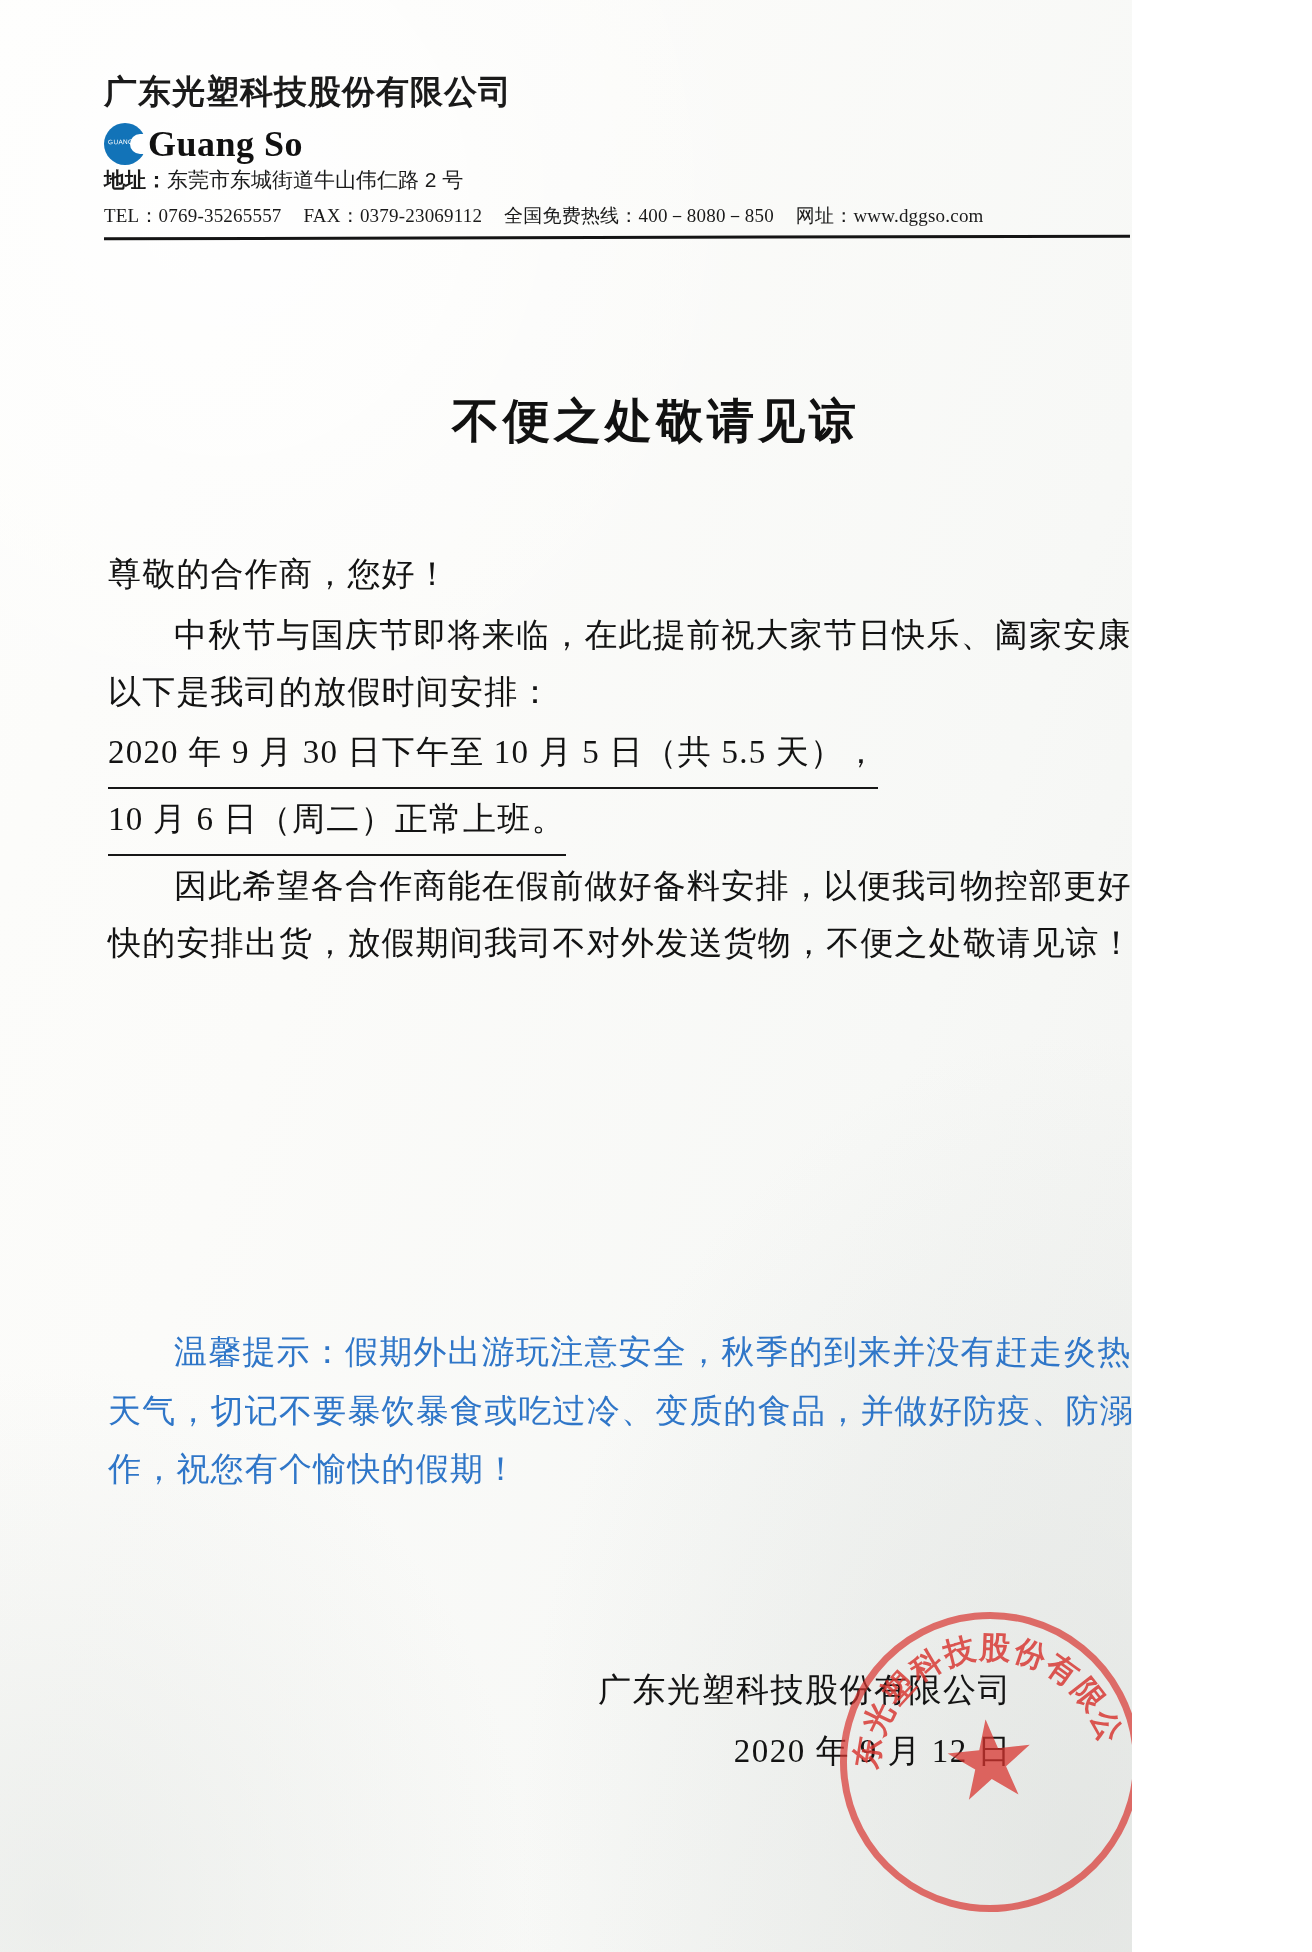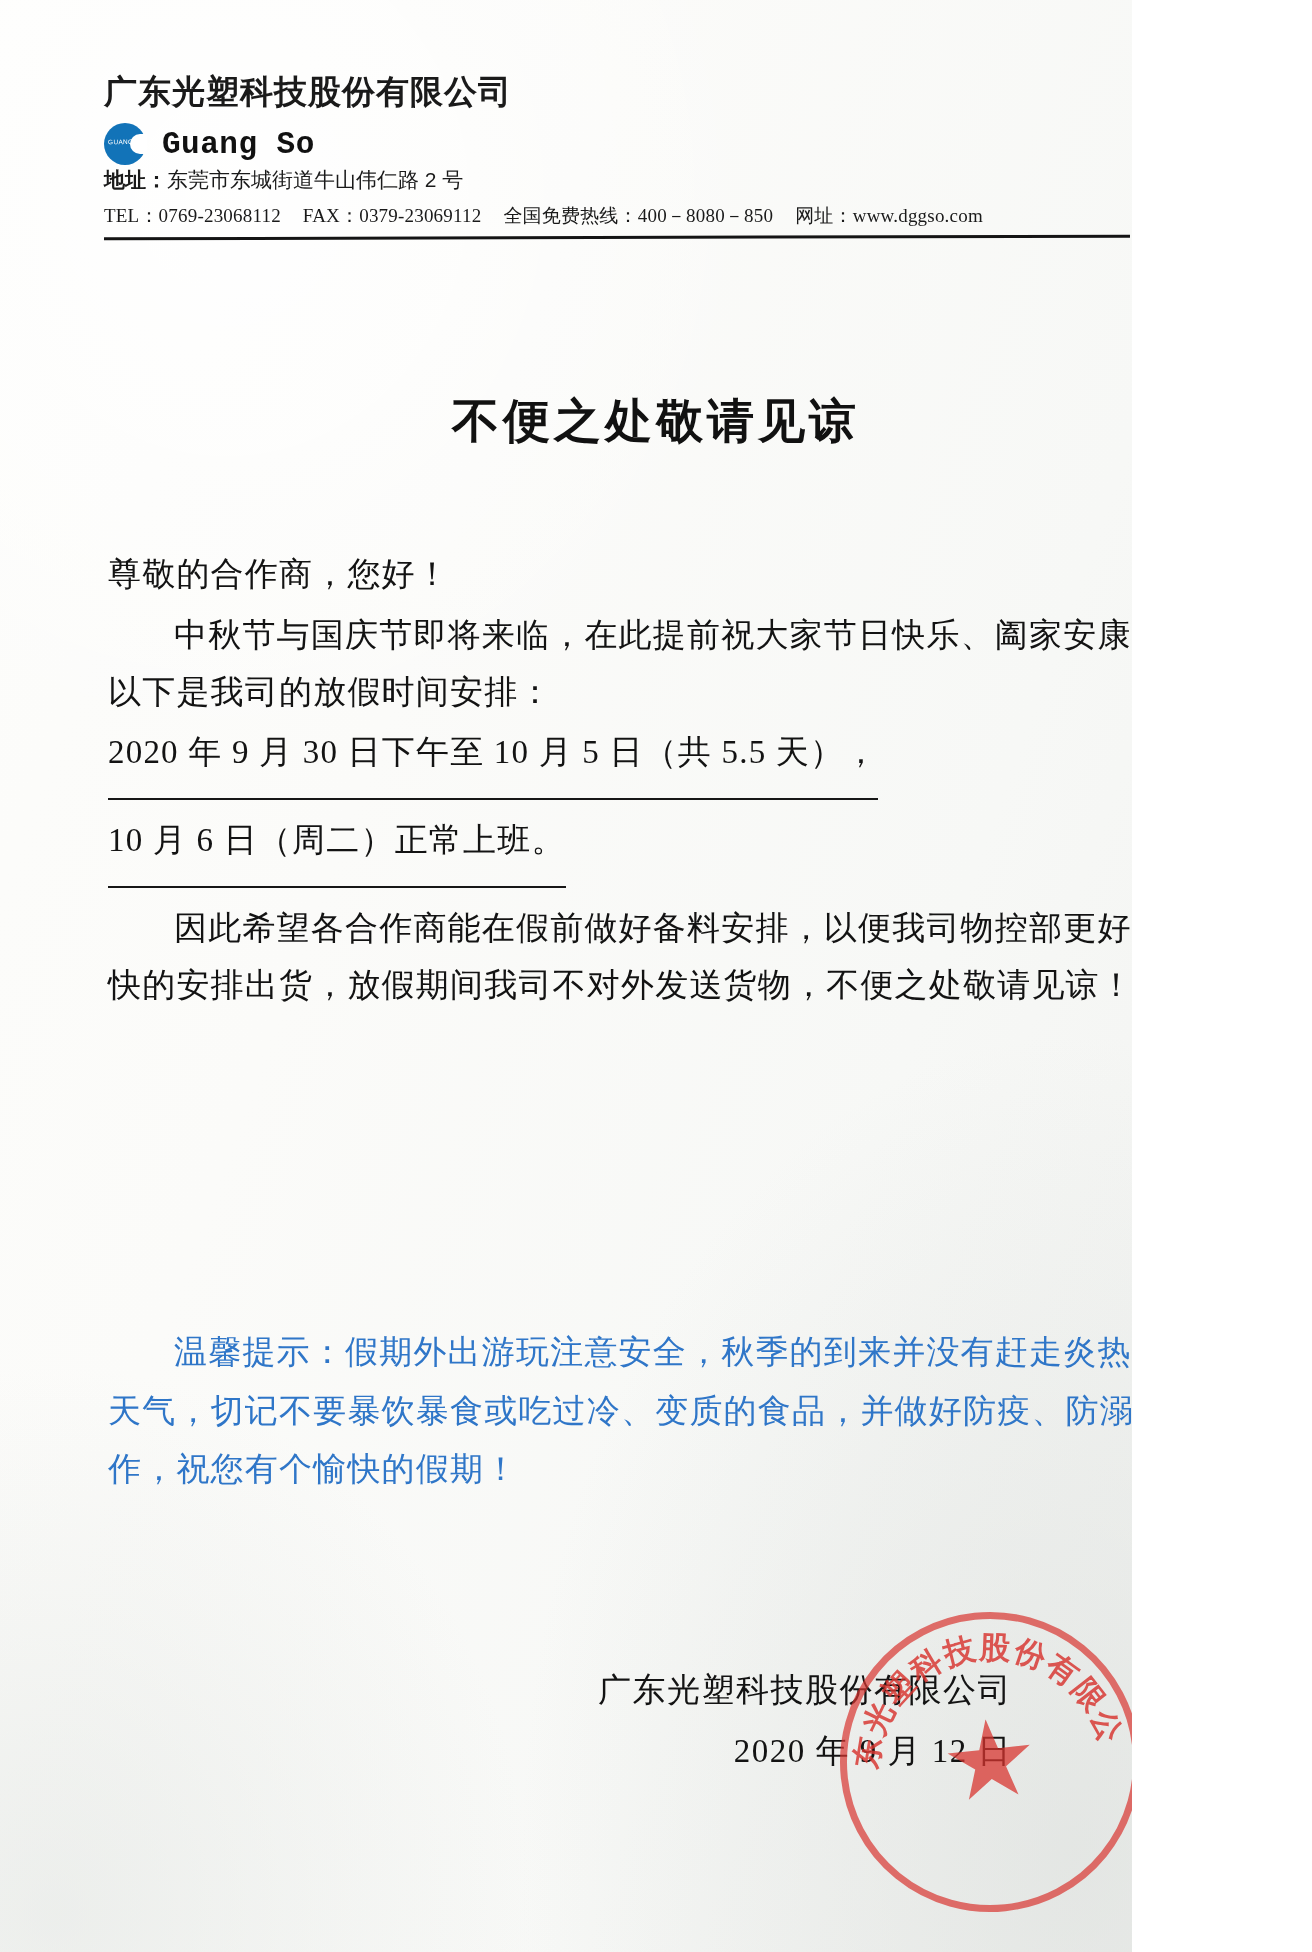--- a/index.html
+++ b/index.html
@@ -77,25 +77,25 @@
   .logo-mark .mark-text {
     position: absolute;
     left: 4px; top: 15px;
     font-family: "Liberation Sans", sans-serif;
     font-size: 6.5px;
     letter-spacing: 0.3px;
     color: #ffffff;
     transform: rotate(-1deg);
   }
   .logo-word {
-    font-family: Liberation Mono, monospace;
-    font-weight: bold;
-    font-size: 31px;
+    font-family: Liberation Serif, serif;
+    font-weight: bold;
+    font-size: 36px;
     color: #111111;
-    margin-left: 16px;
+    margin-left: 2px;
     letter-spacing: 0.5px;
   }
   .addr-line {
     margin-top: 1px;
     font-family: "Liberation Sans", sans-serif;
     font-size: 21px;
     color: #1a1a1a;
   }
   .addr-line .label {
     font-weight: bold;
@@ -146,22 +146,22 @@
   }
   .para { margin: 0 0 4px 0; }
   .indent { text-indent: 66px; }
   .underline-block {
     margin-top: 2px;
   }
   .uline {
     display: block;
     border-bottom: 2px solid #171717;
     width: fit-content;
-    padding-bottom: 17px;
-    margin-bottom: 12px;
+    padding-bottom: 6px;
+    margin-bottom: 2px;
   }
 
   
   .tips-block {
     position: absolute;
     left: 108px;
     top: 1323px;
     width: 1080px;
     font-family: "Liberation Serif", serif;
     font-size: 33px;
@@ -241,21 +241,21 @@
         <div class="mark-text">GUANGSO</div>
       </div>
       <div class="logo-word">Guang  So</div>
     </div>
 
     <div class="addr-line">
       <span class="label">地址：</span><span>东莞市东城街道牛山伟仁路 2 号</span>
     </div>
 
     <div class="contact-line">
-      <span>TEL：0769-23068112</span>
+      <span>TEL：0769-35265557</span>
       <span>FAX：0379-23069112</span>
       <span>全国免费热线：400－8080－850</span>
       <span>网址：www.dggso.com</span>
     </div>
 
     <div class="head-rule"></div>
   </div>
 
   <div class="doc-title">不便之处敬请见谅</div>
 

